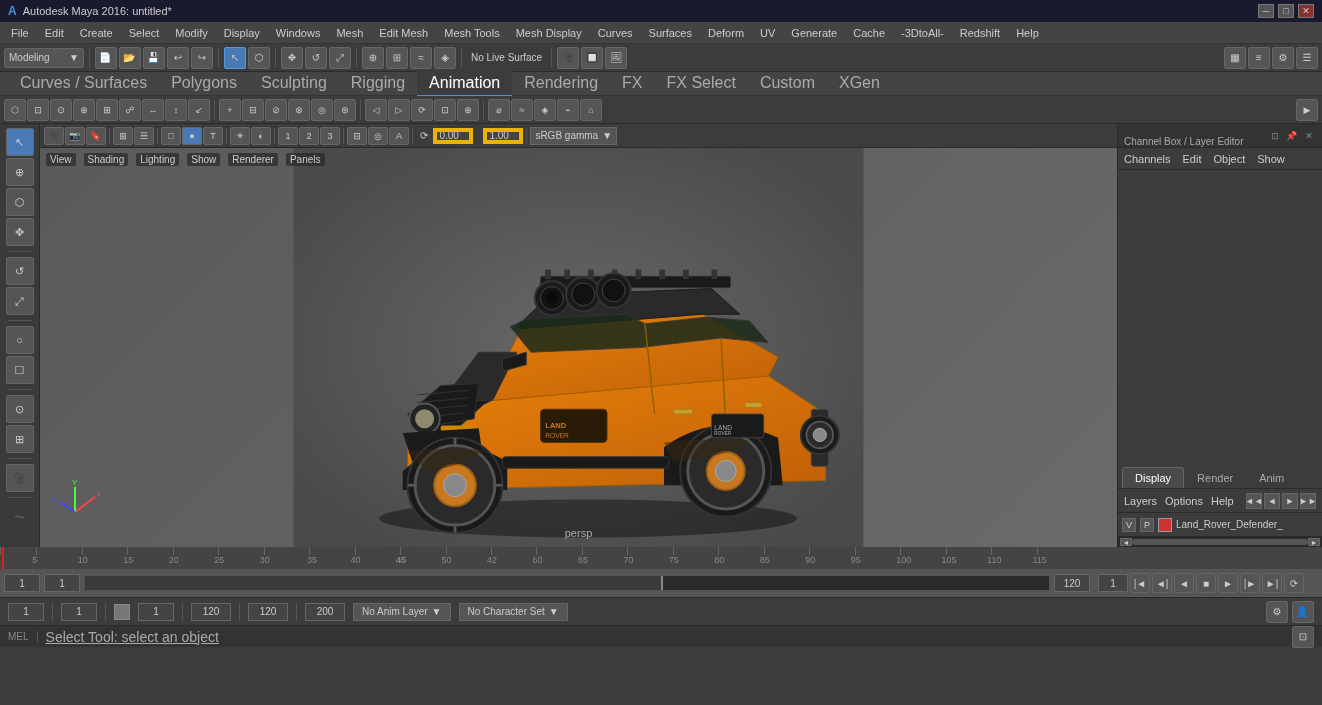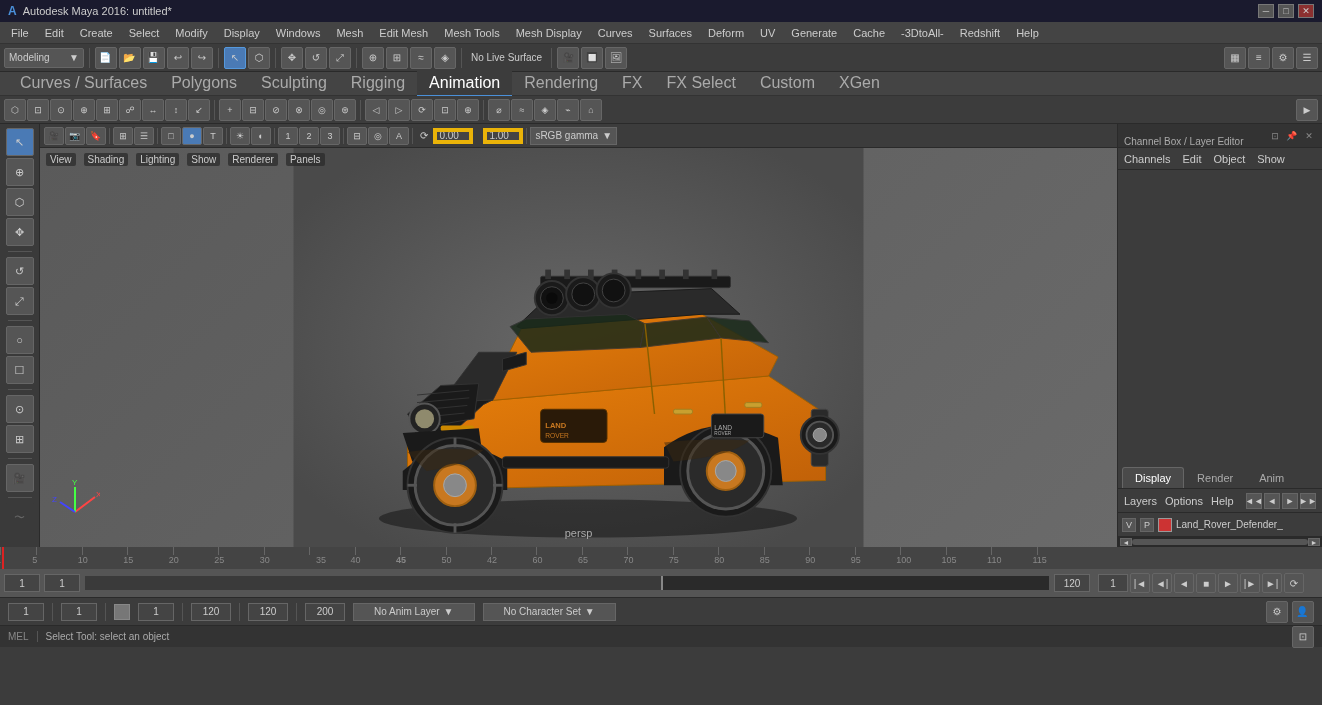--- a/index.html
+++ b/index.html
@@ -520,21 +520,21 @@
       height: 18px;
       text-align: center;
     }
     .bc-sep { width: 1px; height: 18px; background: #555; }
     .bc-dropdown {
       background: #555;
       border: 1px solid #666;
       color: #ccc;
       font-size: 10px;
       height: 18px;
-      padding: 0 20px;
+      padding: 0 8px;
       display: flex;
       align-items: center;
       cursor: pointer;
       min-width: 80px;
     }
     .bc-range-slider {
       width: 16px;
       height: 16px;
       background: #777;
       border: 1px solid #888;
@@ -551,23 +551,24 @@
       gap: 8px;
       border-top: 1px solid #2a2a2a;
     }
     .mel-label {
       font-size: 10px;
       color: #888;
       border-right: 1px solid #555;
       padding-right: 8px;
     }
     .status-text {
-      font-size: 10px;
+      font-size: 14px;
       color: #aaa;
       flex: 1;
+      text-decoration: underline;
     }
 
     
     #vp-menu-bar {
       position: absolute;
       top: 24px;
       left: 0;
       right: 0;
       height: 22px;
       background: transparent;
@@ -984,21 +985,21 @@
       <span class="tl-label" style="left: 77.8319px;">10</span>
       <div class="tl-tick" style="left: 127.294px; top: 0px;"></div>
       <span class="tl-label" style="left: 123.294px;">15</span>
       <div class="tl-tick" style="left: 172.756px; top: 0px;"></div>
       <span class="tl-label" style="left: 168.756px;">20</span>
       <div class="tl-tick" style="left: 218.218px; top: 0px;"></div>
       <span class="tl-label" style="left: 214.218px;">25</span>
       <div class="tl-tick" style="left: 263.681px; top: 0px;"></div>
       <span class="tl-label" style="left: 259.681px;">30</span>
       <div class="tl-tick" style="left: 309.143px; top: 0px;"></div>
-      <span class="tl-label" style="left: 316px;">35</span>
+      <span class="tl-label" style="left: 307px;">35</span>
       <div class="tl-tick" style="left: 354.605px; top: 0px;"></div>
       <span class="tl-label" style="left: 350.605px;">40</span>
       <div class="tl-tick" style="left: 400.067px; top: 0px;"></div>
       <span class="tl-label" style="left: 396.067px; font-weight: bold;">45</span>
       <div class="tl-tick" style="left: 445.529px; top: 0px;"></div>
       <span class="tl-label" style="left: 441.529px;">50</span>
       <div class="tl-tick" style="left: 490.992px; top: 0px;"></div>
       <span class="tl-label" style="left: 486.992px;">42</span>
       <div class="tl-tick" style="left: 536.454px; top: 0px;"></div>
       <span class="tl-label" style="left: 532.454px;">60</span>

